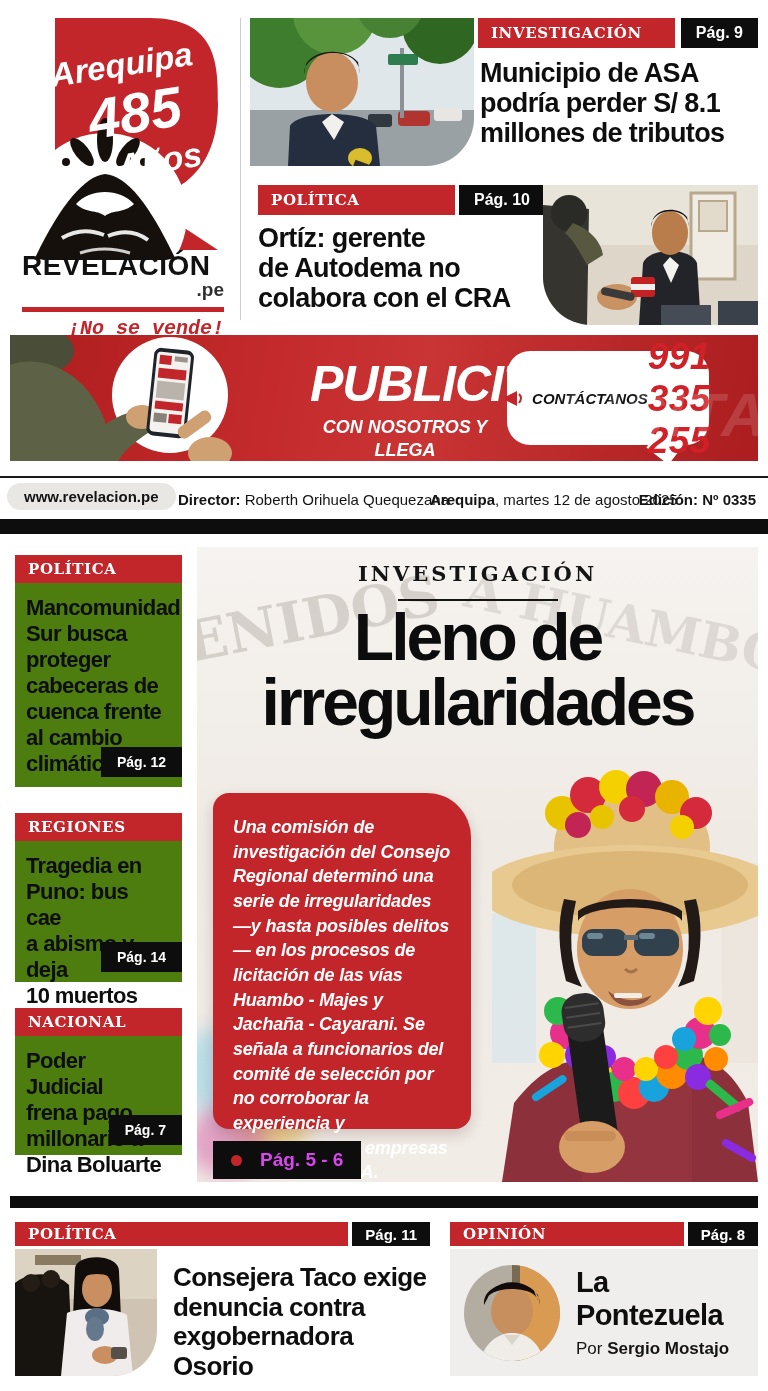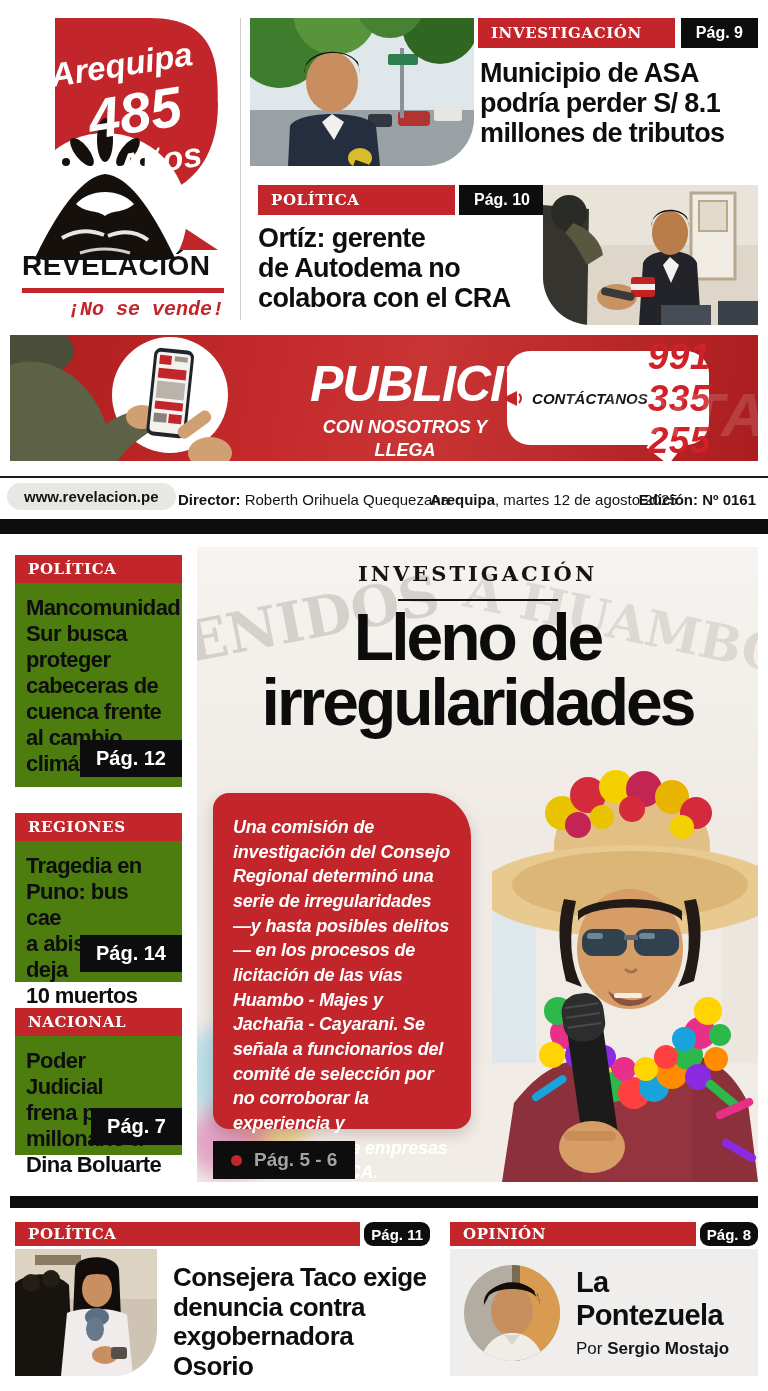--- a/index.html
+++ b/index.html
@@ -65,21 +65,21 @@
   .info-city { position:absolute; left:430px; top:8px; }
   .info-edition { position:absolute; right:12px; top:8px; font-weight:700; }
   .info-bar b { font-weight:800; }
   .black-bar { position:absolute; left:0; top:519px; width:768px; height:15px; background:#0d0d0d; }
 
   
   .side-item { position:absolute; left:15px; width:167px; }
   .side-item .tag-red { height:28px; }
   .side-body { position:relative; background:#4d7c0f; padding:12px 16px 14px 11px; }
   .side-body .headline { font-size:22px; line-height:1.18; }
-  .side-page { position:absolute; right:0; bottom:10px; font-size:20px; padding:7px 16px; }
+  .side-page { position:absolute; right:0; bottom:10px; font-size:14px; padding:7px 16px; }
   .s1 { top:555px; } .s1 .side-body { height:204px; }
   .s2 { top:813px; } .s2 .side-body { height:141px; }
   .s3 { top:1008px; } .s3 .side-body { height:119px; }
 
   
   .main-story { position:absolute; left:197px; top:547px; width:561px; height:635px; overflow:hidden;
     background:linear-gradient(180deg,#f6f3f0 0%, #efeae4 45%, #f2ece6 100%); }
   .bg-word { position:absolute; font-family:"DejaVu Serif", serif; font-weight:800; color:rgba(152,142,134,.33); }
   .bg-word.w1 { left:-14px; top:38px; font-size:56px; transform:rotate(-11deg); }
   .bg-word.w2 { right:-30px; top:46px; font-size:50px; transform:rotate(12deg); color:rgba(152,142,134,.24); }
@@ -87,31 +87,31 @@
   .kicker { position:absolute; left:0; top:14px; width:100%; text-align:center;
     font-family:"DejaVu Serif", serif; font-weight:700; font-size:21px; letter-spacing:3px; color:#141414; }
   .kicker-rule { position:absolute; left:201px; top:52px; width:160px; height:2px; background:#141414; }
   .main-headline { position:absolute; left:0; top:58px; width:100%; text-align:center;
     font-size:66px; font-weight:800; letter-spacing:-3px; line-height:.98; color:#0c0c0c; white-space:pre-line; }
   .hero { position:absolute; left:295px; top:196px; width:266px; height:439px; }
   .summary-box { position:absolute; left:16px; top:246px; width:258px; height:336px;
     background:#c2262b; border-radius:16px 44px 16px 16px; padding:22px 20px;
     color:#fff; font-style:italic; font-weight:700; font-size:18px; line-height:1.37; letter-spacing:-0.2px;
     box-shadow:0 6px 14px rgba(60,20,20,.18); }
-  .main-page-tag { position:absolute; left:16px; top:594px; display:inline-flex; align-items:center; gap:12px;
-    background:#0d0d0d; color:#a3a3a3; font-weight:800; font-size:19px; padding:8px 18px; }
+  .main-page-tag { position:absolute; left:16px; top:594px; display:inline-flex; align-items:center; gap:18px;
+    background:#0d0d0d; color:#d946ef; font-weight:800; font-size:19px; padding:8px 18px; }
   .red-dot { width:11px; height:11px; border-radius:50%; background:#c2262b; }
 
   
   .divider2 { position:absolute; left:10px; top:1196px; width:748px; height:12px; background:#0d0d0d; }
   .bottom-left { position:absolute; left:15px; top:1222px; width:415px; }
   .bottom-right { position:absolute; left:450px; top:1222px; width:308px; }
   .bottom-tags { display:flex; gap:4px; height:24px; }
   .bottom-tags .tag-red { flex:1; font-size:15px; padding:3px 13px; }
-  .bottom-tags .tag-black { font-size:15px; padding:3px 7px;border-radius:9px; }
+  .bottom-tags .tag-black { font-size:15px; padding:3px 13px; }
   .bl-body { position:relative; height:132px; margin-top:3px; }
   .bl-photo { position:absolute; left:0; top:0; width:142px; height:127px; border-radius:0 0 44px 0; overflow:hidden; }
   .bl-headline { position:absolute; left:158px; top:14px; width:256px; font-size:26px; line-height:1.14; }
   .op-body { position:relative; height:127px; margin-top:3px; background:#efeeec;
     display:flex; align-items:center; gap:16px; padding-left:14px; }
   .op-photo { width:96px; height:96px; border-radius:50%; overflow:hidden; flex:none; }
   .op-title { font-size:29px; font-weight:800; letter-spacing:-0.6px; color:#0e0e0e; }
   .op-byline { font-size:17px; color:#141414; margin-top:7px; }
   .op-byline b { font-weight:800; }
 </style>
@@ -137,20 +137,21 @@
         <circle cx="134" cy="152" r="4" fill="#15100c"></circle>
       </g>
       <g fill="#ffffff" font-family="Liberation Sans, sans-serif" font-style="italic" font-weight="900" text-anchor="middle">
         <text x="112" y="66" font-size="33" transform="rotate(-9 112 58)">Arequipa</text>
         <text x="126" y="122" font-size="56" transform="rotate(-9 126 110)">485</text>
         <text x="150" y="162" font-size="34" transform="rotate(-9 150 152)">Años</text>
       </g>
     </svg>
     <div class="brand-block">
       <div class="brand">REVELACIÓN</div>
+      <div class="brand-suffix">.pe</div>
       <div class="brand-rule"></div>
       <div class="slogan">¡No se vende!</div>
     </div>
   </div>
   <div class="header-divider"></div>
 
   <div class="news1">
     <div class="photo">
       <svg width="224" height="148" viewBox="0 0 224 148" preserveAspectRatio="none">
         <rect width="224" height="148" fill="#dfe7ea"></rect>
@@ -251,21 +252,21 @@
       <div class="bubble-phone">991 335 255</div>
     </div>
     <div class="banner-watermark">LICITA</div>
   </div>
 
   <div class="info-line"></div>
   <div class="info-bar">
     <div class="site-pill">www.revelacion.pe</div>
     <div class="info-director"><b>Director:</b><span> Roberth Orihuela Quequezana</span></div>
     <div class="info-city"><b>Arequipa</b><span>, martes 12 de agosto 2025</span></div>
-    <div class="info-edition"><b>Edición:</b><span> Nº 0161</span></div>
+    <div class="info-edition"><b>Edición:</b><span> Nº 0335</span></div>
   </div>
   <div class="black-bar"></div>
 
   <div class="side-item s1">
     <div class="tag-red">POLÍTICA</div>
     <div class="side-body">
       <div class="headline">Mancomunidad
 Sur busca
 proteger
 cabeceras de

